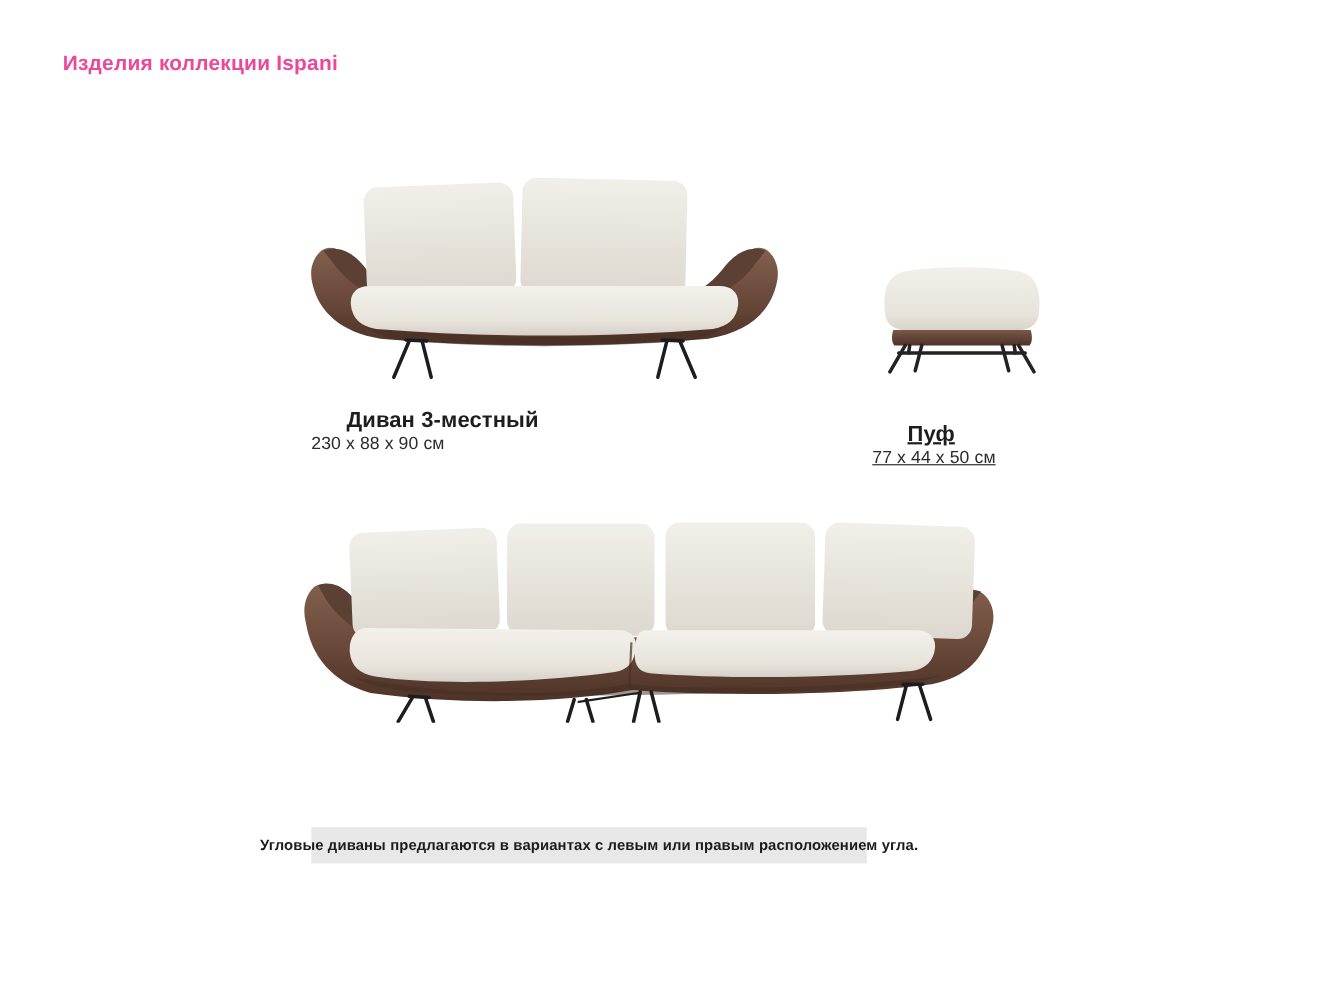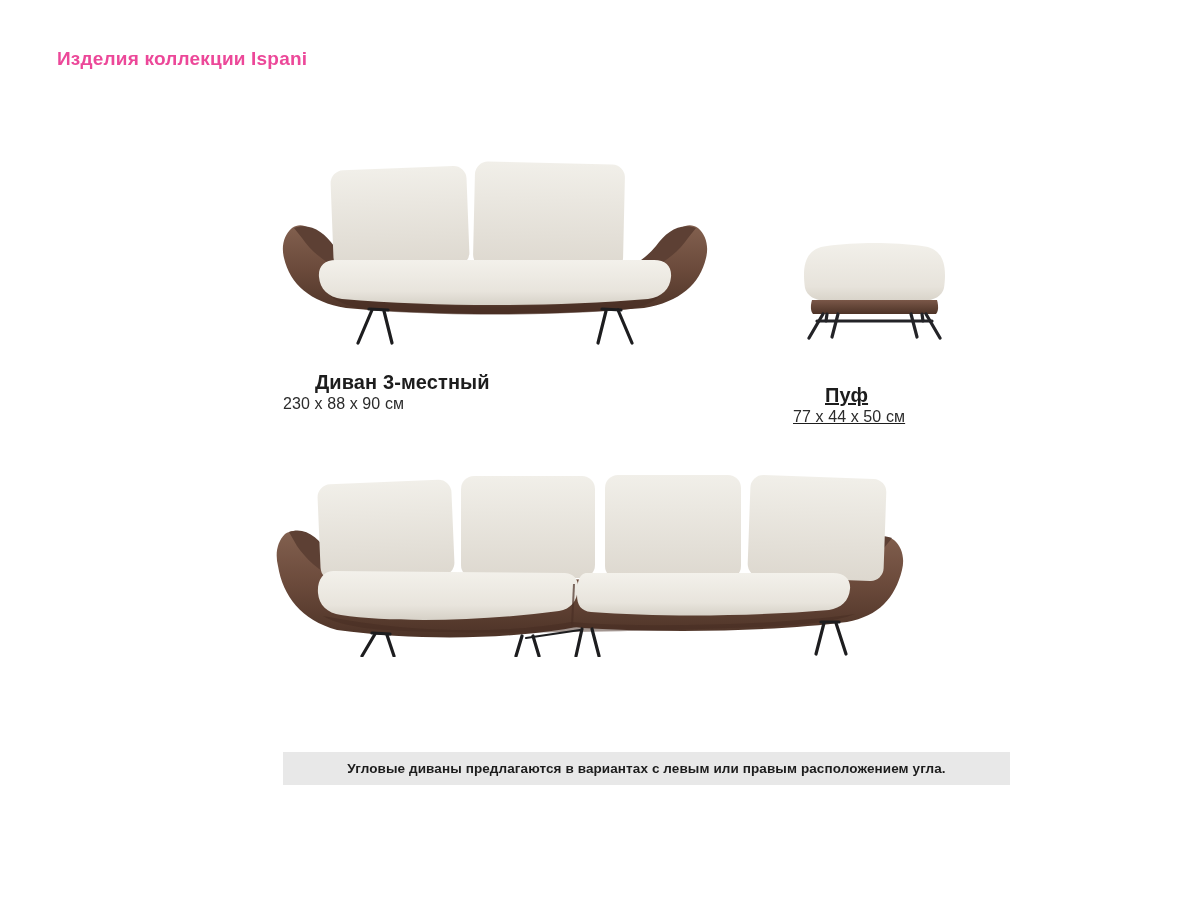--- a/index.html
+++ b/index.html
@@ -17,21 +17,21 @@
   .fig-pouf   { left:793px; top:238px; width:163px; height:102px; }
   .fig-corner { left:275px; top:470px; width:655px; height:187px; }
   .figure svg { display:block; width:100%; height:100%; }
   .caption { position:absolute; line-height:21px; }
   .cap-1 { left:283px; top:372px; }
   .cap-2 { left:793px; top:385px;text-decoration:underline; }
   .cap-3 { left:283px; top:686px; }
   .caption .name { font-size:20px; font-weight:700; color:#1d1d1d; letter-spacing:.1px;margin-left:32px; }
   .caption .dims { font-size:16px; font-weight:400; color:#2b2b2b; letter-spacing:.1px; }
   .note-bar {
-    position:absolute; left:283px; top:752px; width:727px; height:33px;
+    position:absolute; left:283px; top:752px; width:505px; height:33px;
     background:#e8e8e8; display:flex; align-items:center; justify-content:center;
   }
   .note-bar .note-text {
     font-size:13.5px; font-weight:700; color:#1c1c1c; letter-spacing:.1px; white-space:nowrap;
   }
 </style>
 </head>
 <body>
 
 <div class="page">

